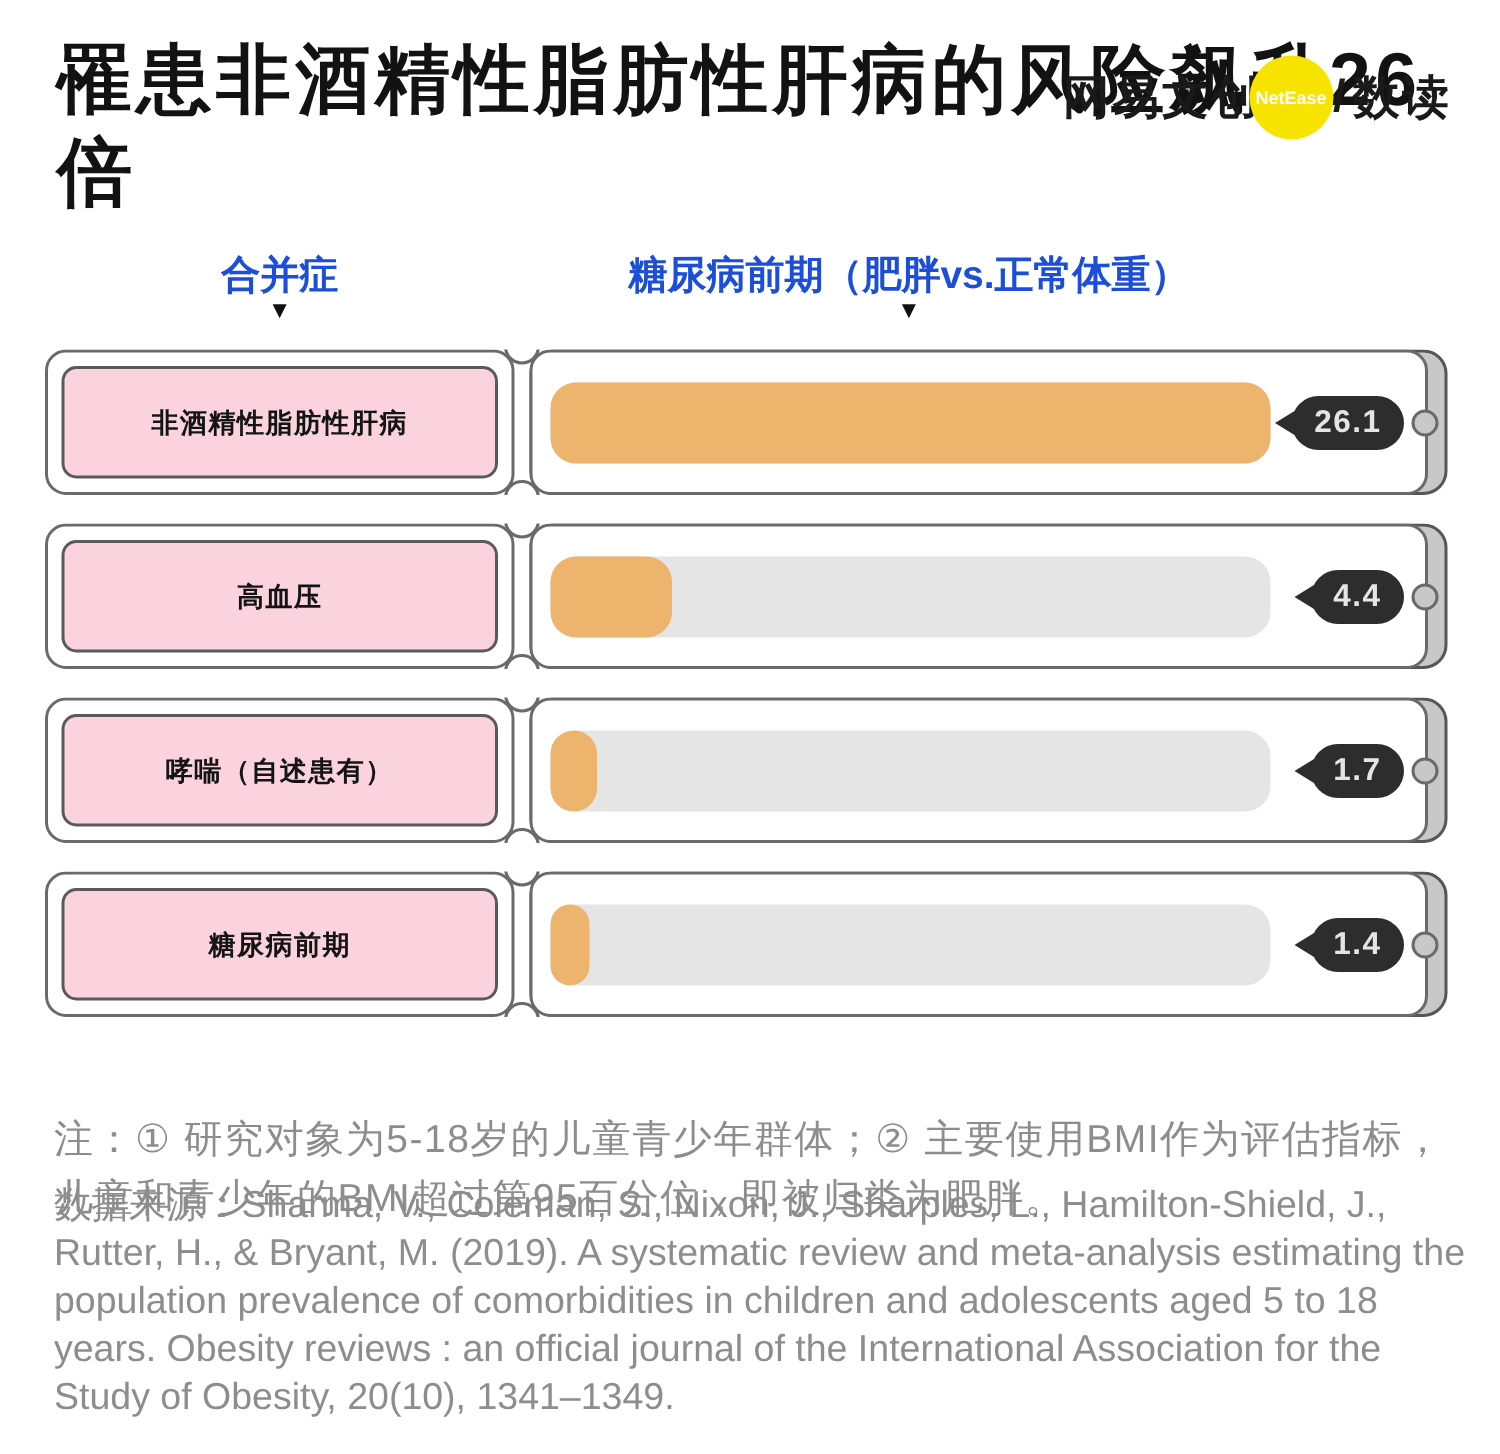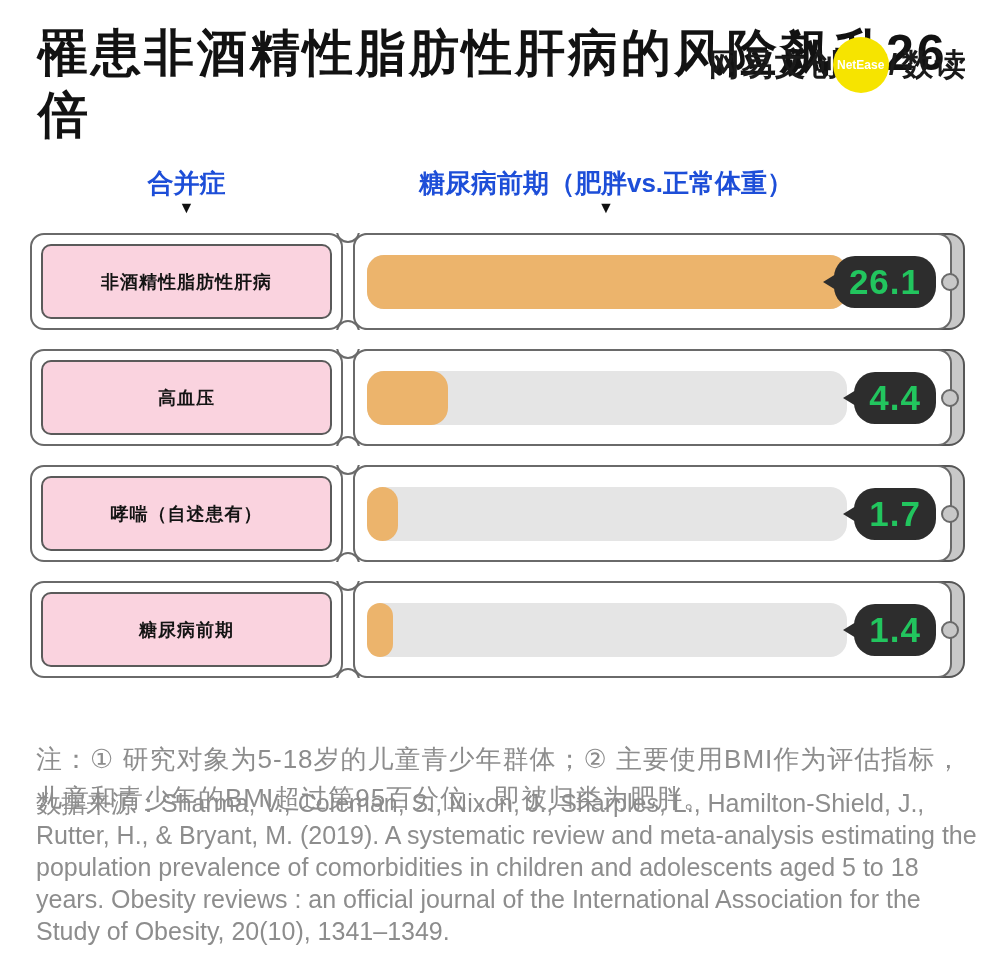--- a/index.html
+++ b/index.html
@@ -35,21 +35,21 @@
   .card-right{position:absolute;left:353px;right:35px;top:0;bottom:0;background:var(--band,#C8C8C8);
               border:2px solid #565656;border-radius:16px;}
   .card-right-inner{position:absolute;top:-2px;left:-2px;bottom:-2px;right:11px;background:#fff;
                     border:2px solid var(--border,#6a6a6a);border-radius:14px;z-index:1;}
   .bump{position:absolute;right:4px;top:50%;margin-top:-9px;width:14px;height:14px;border-radius:50%;
         background:var(--band,#C8C8C8);border:2px solid #6a6a6a;z-index:2;}
   .track{position:absolute;left:12px;top:50%;transform:translateY(-50%);width:480px;height:54px;
          border-radius:17px;background:var(--track,#E5E5E5);}
   .fill{height:100%;border-radius:17px;background:var(--fill,#ECB46C);}
   .badge{position:absolute;right:14px;top:50%;transform:translateY(-50%);
-         background:var(--badge,#2D2D2D);color:#22c55e;font-size:35px;font-weight:bold;
+         background:var(--badge,#2D2D2D);color:#e5e5e5;font-size:21px;font-weight:bold;
          border-radius:21px;padding:6px 15px;letter-spacing:1px;}
   .badge::before{content:"";position:absolute;left:-11px;top:50%;margin-top:-8px;width:0;height:0;
                  border-top:8px solid transparent;border-bottom:8px solid transparent;
                  border-right:13px solid var(--badge,#2D2D2D);}
   .notch{position:absolute;left:336px;width:20px;height:20px;border-radius:50%;background:#fff;
          border:2px solid var(--border,#6a6a6a);z-index:3;}
   .notch-top{top:-14px;}
   .notch-bottom{bottom:-14px;}
 
   

